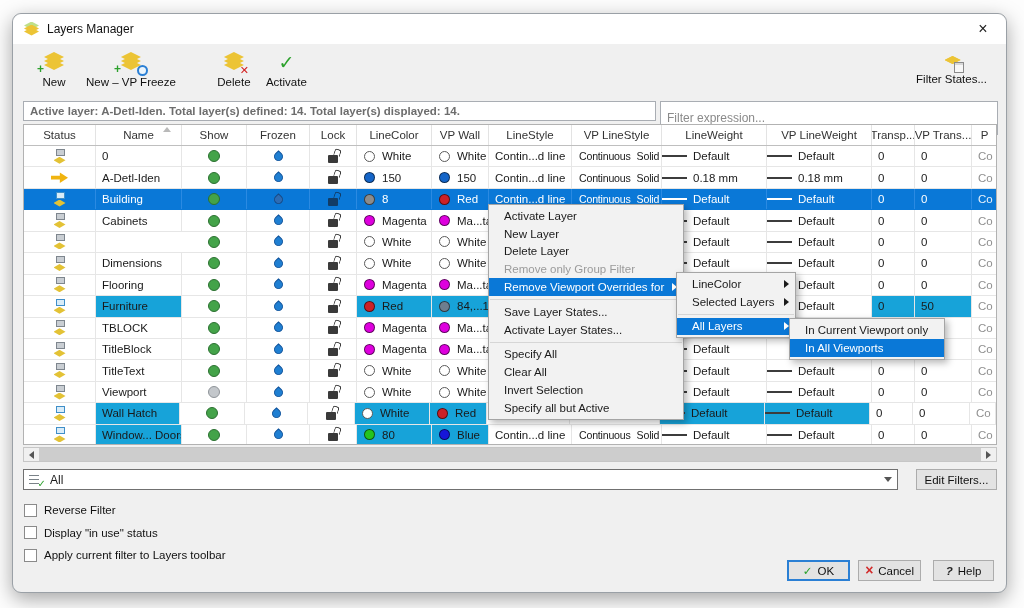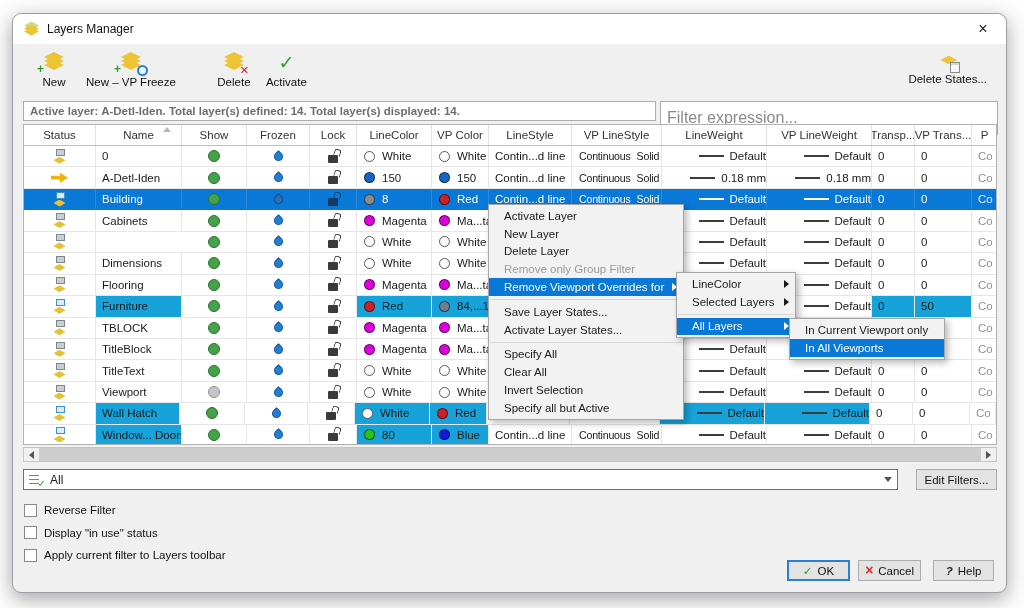--- a/index.html
+++ b/index.html
@@ -36,40 +36,40 @@
     box-shadow:inset 0 2px 0 #d8d8d8;}
   .ic-check{font-size:19px;font-weight:bold;color:#2ca12c;line-height:21px;}
   .ic-check::before{content:"\2713";}
   .spacer24{width:26px;}
   .layerstates{position:absolute;right:12px;top:6px;}
   
   .inforow{position:absolute;left:10px;top:87px;width:975px;height:20px;display:flex;}
   .infobox{width:633px;background:#fff;border:1px solid #a9adb3;display:flex;align-items:center;
     padding:0 6px;color:#6d6d6d;font-size:11.5px;box-sizing:border-box;font-weight:bold;}
   .filterexp{margin-left:4px;flex:1;background:#fff;border:1px solid #a9adb3;display:flex;align-items:center;
-    padding:16px 6px;color:#8a8a8a;font-size:16px;box-sizing:border-box;}
+    padding:16px 6px;color:#8a8a8a;font-size:12px;box-sizing:border-box;}
   
   .table{position:absolute;left:10px;top:110px;width:974px;height:321px;background:#fff;
     border:1px solid #b2b2b2;box-sizing:border-box;overflow:hidden;}
   .thead{display:flex;height:20px;border-bottom:1px solid #bfbfbf;background:#fff;}
   .th{box-sizing:border-box;border-right:1px solid #e3e3e3;display:flex;align-items:center;justify-content:center;
     font-size:11.5px;color:#333;position:relative;overflow:hidden;white-space:nowrap;flex:0 0 auto;}
   .sort{position:absolute;right:10px;top:2px;width:0;height:0;border-left:4px solid transparent;
     border-right:4px solid transparent;border-bottom:5px solid #b9b9b9;}
   .row{display:flex;height:21.45px;box-sizing:border-box;border-bottom:1px solid #e6e6e6;background:#fff;}
   .cell{box-sizing:border-box;border-right:1px solid #e6e6e6;display:flex;align-items:center;overflow:hidden;
     white-space:nowrap;font-size:11.5px;flex:0 0 auto;}
   .row.sel{background:#0a78d7;color:#fff;border-bottom-color:#0a78d7;}
   .row.sel .cell{border-right-color:#2b8ae2;}
   .cell.hl{background:#17a3d9;}
   .c-status,.c-show,.c-frozen,.c-lock{justify-content:center;}
   .c-name,.c-ls,.c-tr,.c-vptr,.c-plot{padding-left:6px;}
   .c-lc,.c-vpc{padding-left:7px;gap:7px;}
   .c-vpls{padding-left:7px;gap:6px;font-size:10.6px;letter-spacing:-0.2px;}
-  .c-lw,.c-vplw{justify-content:flex-end;gap:6px;}
+  .c-lw,.c-vplw{justify-content:flex-start;gap:6px;}
   .c-plot{color:#8f8f8f;}
   .row.sel .c-plot{color:#e8f1fa;}
   .dash{width:25px;height:2px;background:#3c3c3c;flex:0 0 auto;}
   .row.sel .dash{background:#fff;}
   .dot{width:12px;height:12px;border-radius:50%;background:#44a349;border:1px solid #2b7031;box-sizing:border-box;}
   .dot.off{background:#c3c7cb;border-color:#8f9499;}
   .drop{width:9px;height:9px;background:#1f7fd2;border:1px solid #11549c;border-radius:0 50% 50% 50%;
     transform:rotate(45deg);box-sizing:border-box;}
   .row.sel .drop{background:#2e6cb4;border-color:#174a85;}
   .lock{position:relative;width:10px;height:8px;background:#3a3a3a;border-radius:1px;margin-top:5px;}
@@ -184,21 +184,21 @@
     <div class="tbtn">
       <span class="ic-check"></span>
       <span class="lbl">Activate</span>
     </div>
     <div class="tbtn layerstates">
       <span class="ic-layers" style="width:20px;height:18px">
           <i class="ld b" style="width:16px;height:8px"></i>
           <i class="ld c" style="width:16px;height:8px;top:4px"></i>
           <b class="badge doc"></b>
         </span>
-      <span class="lbl">Delete States...</span>
+      <span class="lbl">Filter States...</span>
     </div>
   </div>
 
   <div class="inforow">
     <div class="infobox">Active layer: A-Detl-Iden. Total layer(s) defined: 14. Total layer(s) displayed: 14.</div>
     <div class="filterexp">Filter expression...</div>
   </div>
 
   <div class="table">
     <div class="thead" id="thead">
@@ -215,21 +215,21 @@
         <div class="th" style="width: 63px;">
           <span>Frozen</span>
         </div>
         <div class="th" style="width: 47px;">
           <span>Lock</span>
         </div>
         <div class="th" style="width: 75px;">
           <span>LineColor</span>
         </div>
         <div class="th" style="width: 57px;">
-          <span>VP Color</span>
+          <span>VP Wall</span>
         </div>
         <div class="th" style="width: 83px;">
           <span>LineStyle</span>
         </div>
         <div class="th" style="width: 90px;">
           <span>VP LineStyle</span>
         </div>
         <div class="th" style="width: 105px;">
           <span>LineWeight</span>
         </div>

